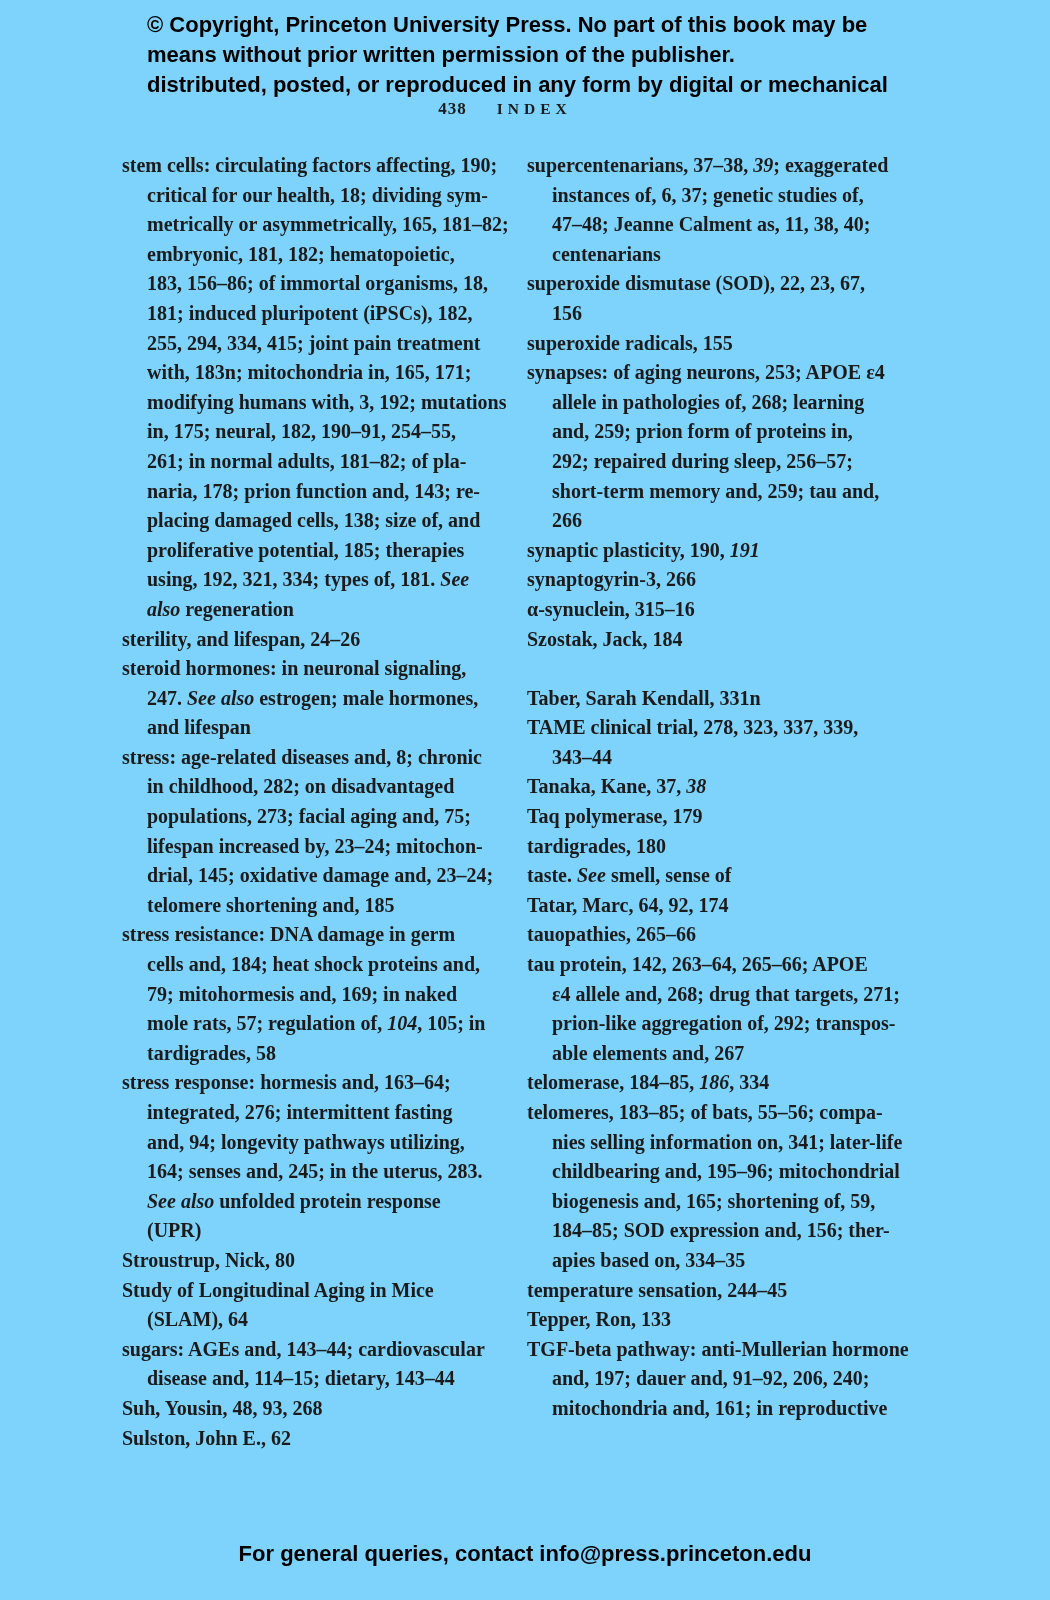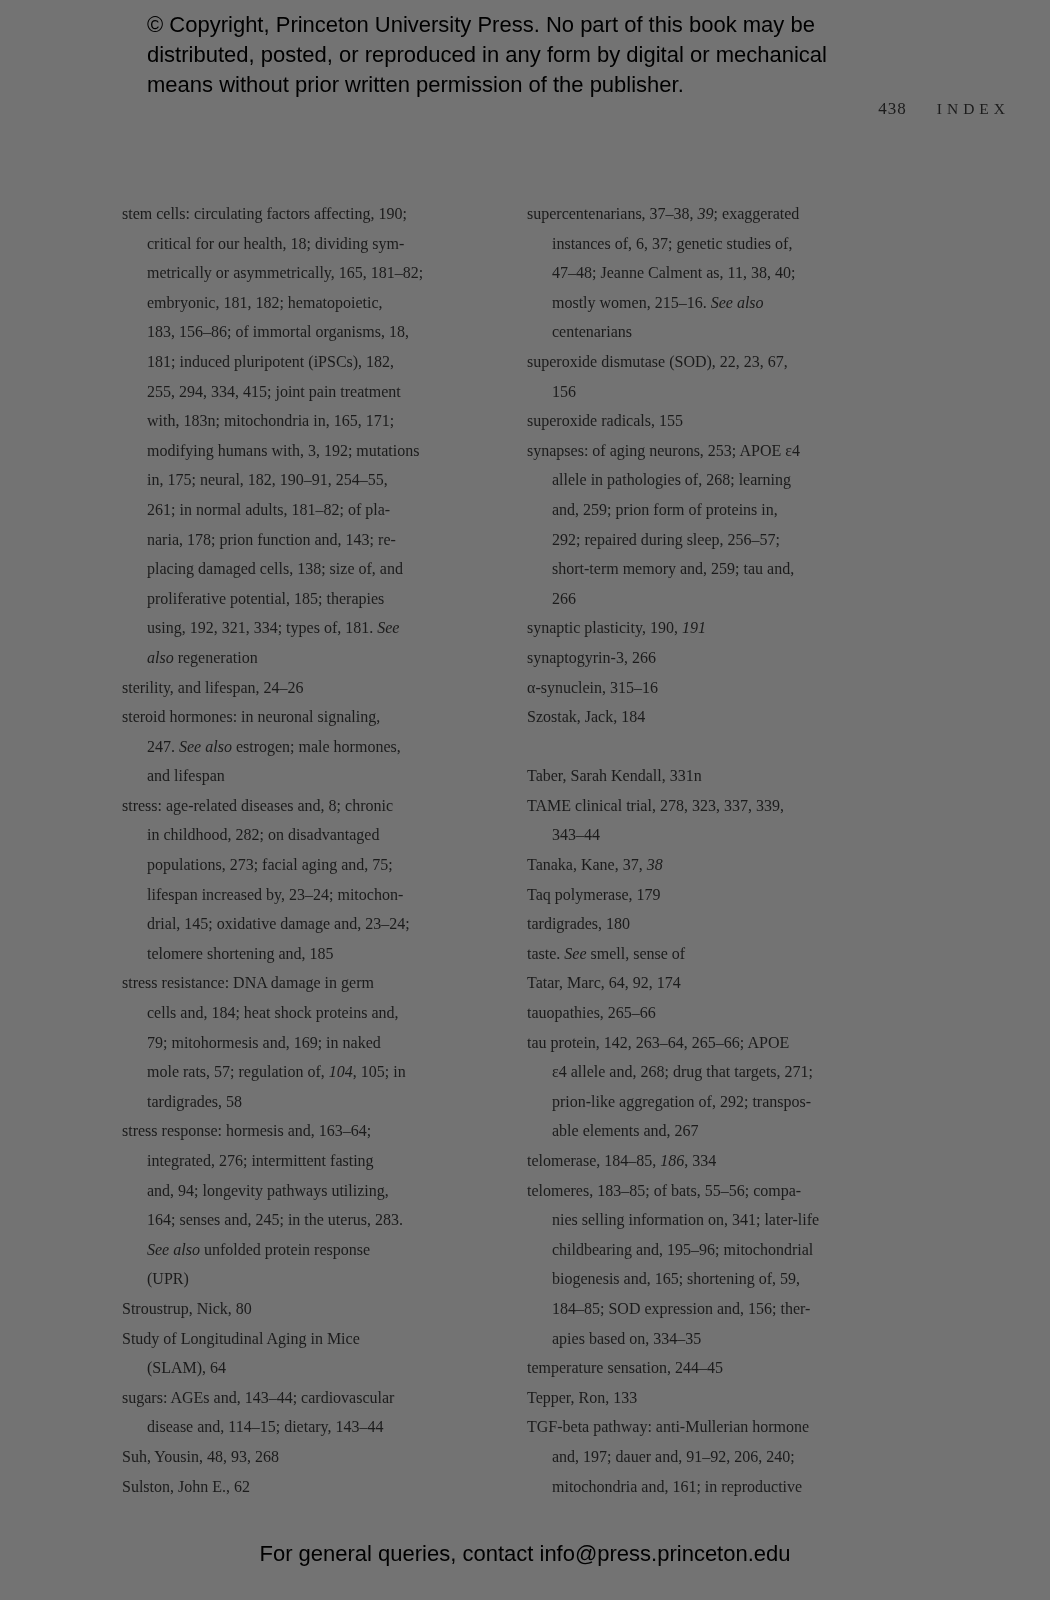--- a/index.html
+++ b/index.html
@@ -1,40 +1,41 @@
 <!DOCTYPE html>
 <html><head>
 <meta charset="utf-8">
 <style>
   html, body { margin: 0; padding: 0; background: #ffffff; }
   .page {
     position: relative;
     width: 1050px;
     height: 1600px;
-    background: #737373;
+    background: #7dd3fc;
     color: #1b1b1b;
     font-family: "Liberation Serif", serif;
     overflow: hidden;
+    font-weight: bold;
   }
   .copyright {
     position: absolute;
     left: 147px;
     top: 10px;
     font-family: "Liberation Sans", sans-serif;
     font-size: 22px;
     line-height: 30px;
     color: #000000;
     text-align: left;
   }
   .running-head {
     position: absolute;
     left: 0;
     top: 99px;
     width: 1010px;
-    text-align: right;
+    text-align: center;
     font-size: 17px;
     color: #1b1b1b;
   }
   .running-head .page-num {
     margin-right: 30px;
     letter-spacing: 1px;
   }
   .running-head .section-title {
     font-size: 15.5px;
     letter-spacing: 5px;
@@ -42,24 +43,23 @@
   .columns {
     position: absolute;
     left: 122px;
     top: 151px;
     width: 810px;
     display: flex;
     gap: 15px;
   }
   .col {
     width: 390px;
-    font-size: 16px;
+    font-size: 20px;
     line-height: 29.6px;
     color: #1b1b1b;
-    margin-top: 48px;
   }
   .line { white-space: nowrap; }
   .line.ind { padding-left: 25px; }
   .blank-line { height: 29.6px; }
   .line i { font-style: italic; }
   .page-footer {
     position: absolute;
     left: 0;
     top: 1541px;
     width: 1050px;
@@ -69,22 +69,22 @@
     color: #000000;
   }
 </style>
 </head>
 <body>
 
 <div class="page">
 
   <div class="copyright">
     <div>© Copyright, Princeton University Press. No part of this book may be</div>
+    <div>means without prior written permission of the publisher.</div>
     <div>distributed, posted, or reproduced in any form by digital or mechanical</div>
-    <div>means without prior written permission of the publisher.</div>
   </div>
 
   <div class="running-head">
     <span class="page-num">438</span><span class="section-title">INDEX</span>
   </div>
 
   <div class="columns">
     <div class="col">
         <div class="line"><span>stem cells: circulating factors affecting, 190;</span></div>
         <div class="line ind"><span>critical for our health, 18; dividing sym-</span></div>
@@ -128,21 +128,20 @@
         <div class="line ind"><span>(SLAM), 64</span></div>
         <div class="line"><span>sugars: AGEs and, 143–44; cardiovascular</span></div>
         <div class="line ind"><span>disease and, 114–15; dietary, 143–44</span></div>
         <div class="line"><span>Suh, Yousin, 48, 93, 268</span></div>
         <div class="line"><span>Sulston, John E., 62</span></div>
       </div>
     <div class="col">
         <div class="line"><span>supercentenarians, 37–38, </span><i>39</i><span>; exaggerated</span></div>
         <div class="line ind"><span>instances of, 6, 37; genetic studies of,</span></div>
         <div class="line ind"><span>47–48; Jeanne Calment as, 11, 38, 40;</span></div>
-        <div class="line ind"><span>mostly women, 215–16. </span><i>See also</i></div>
         <div class="line ind"><span>centenarians</span></div>
         <div class="line"><span>superoxide dismutase (SOD), 22, 23, 67,</span></div>
         <div class="line ind"><span>156</span></div>
         <div class="line"><span>superoxide radicals, 155</span></div>
         <div class="line"><span>synapses: of aging neurons, 253; APOE ε4</span></div>
         <div class="line ind"><span>allele in pathologies of, 268; learning</span></div>
         <div class="line ind"><span>and, 259; prion form of proteins in,</span></div>
         <div class="line ind"><span>292; repaired during sleep, 256–57;</span></div>
         <div class="line ind"><span>short-term memory and, 259; tau and,</span></div>
         <div class="line ind"><span>266</span></div>

